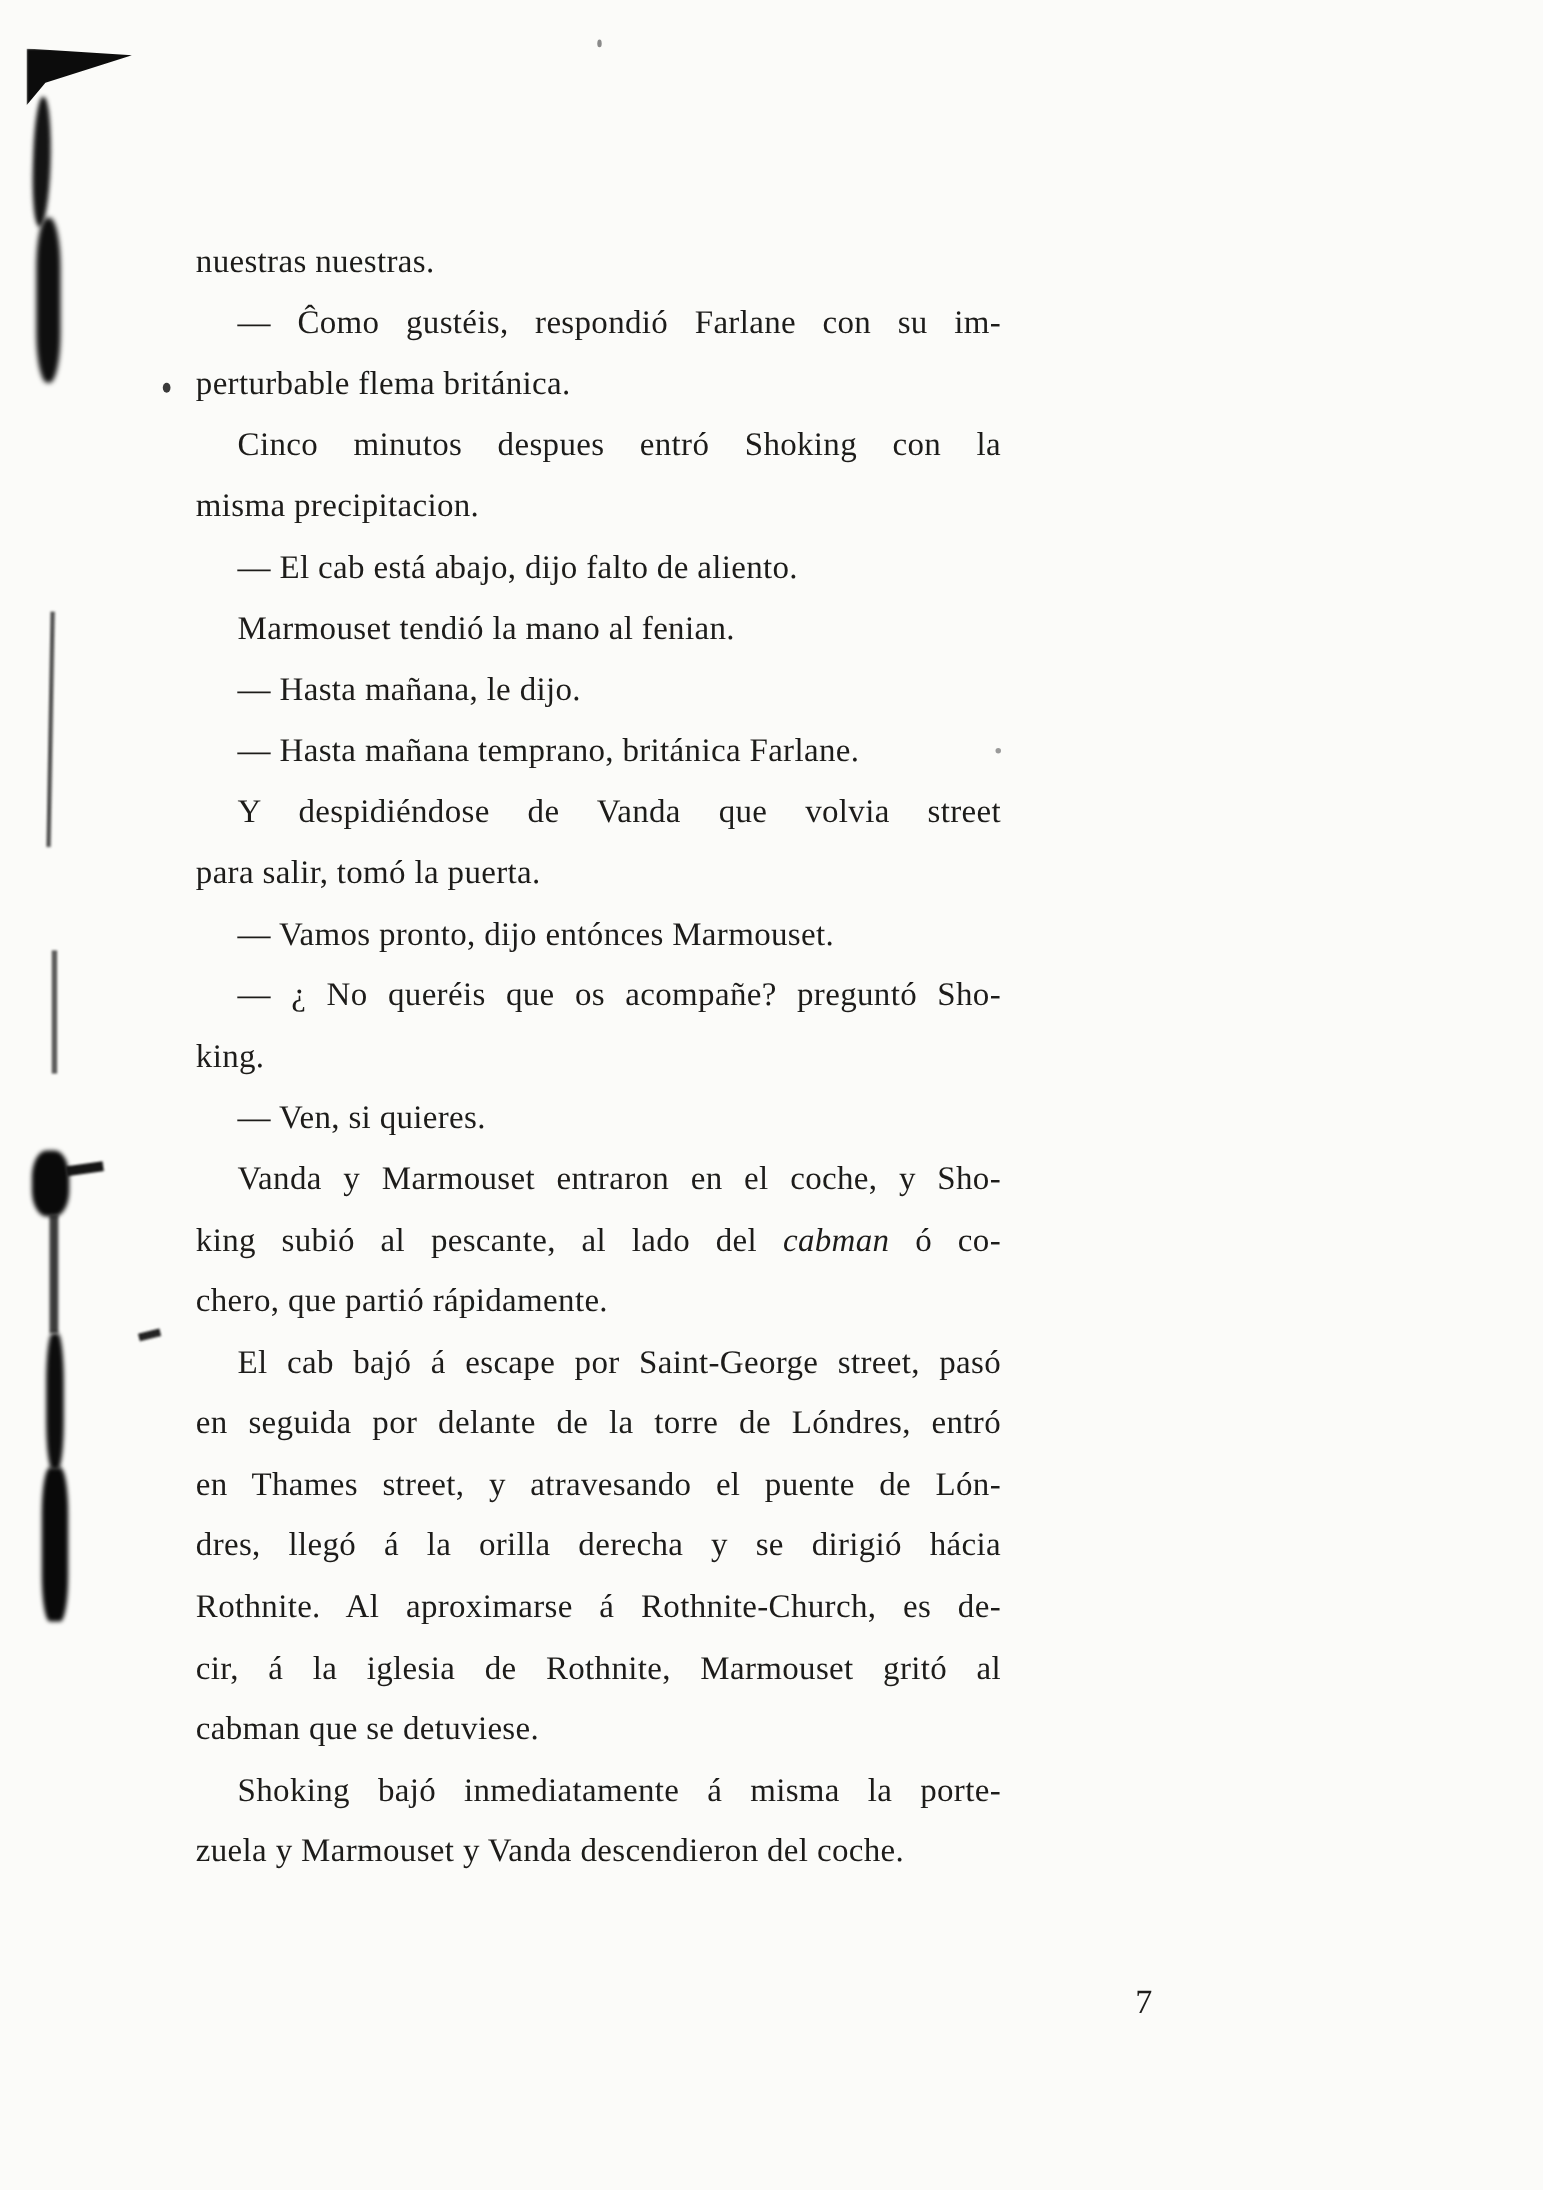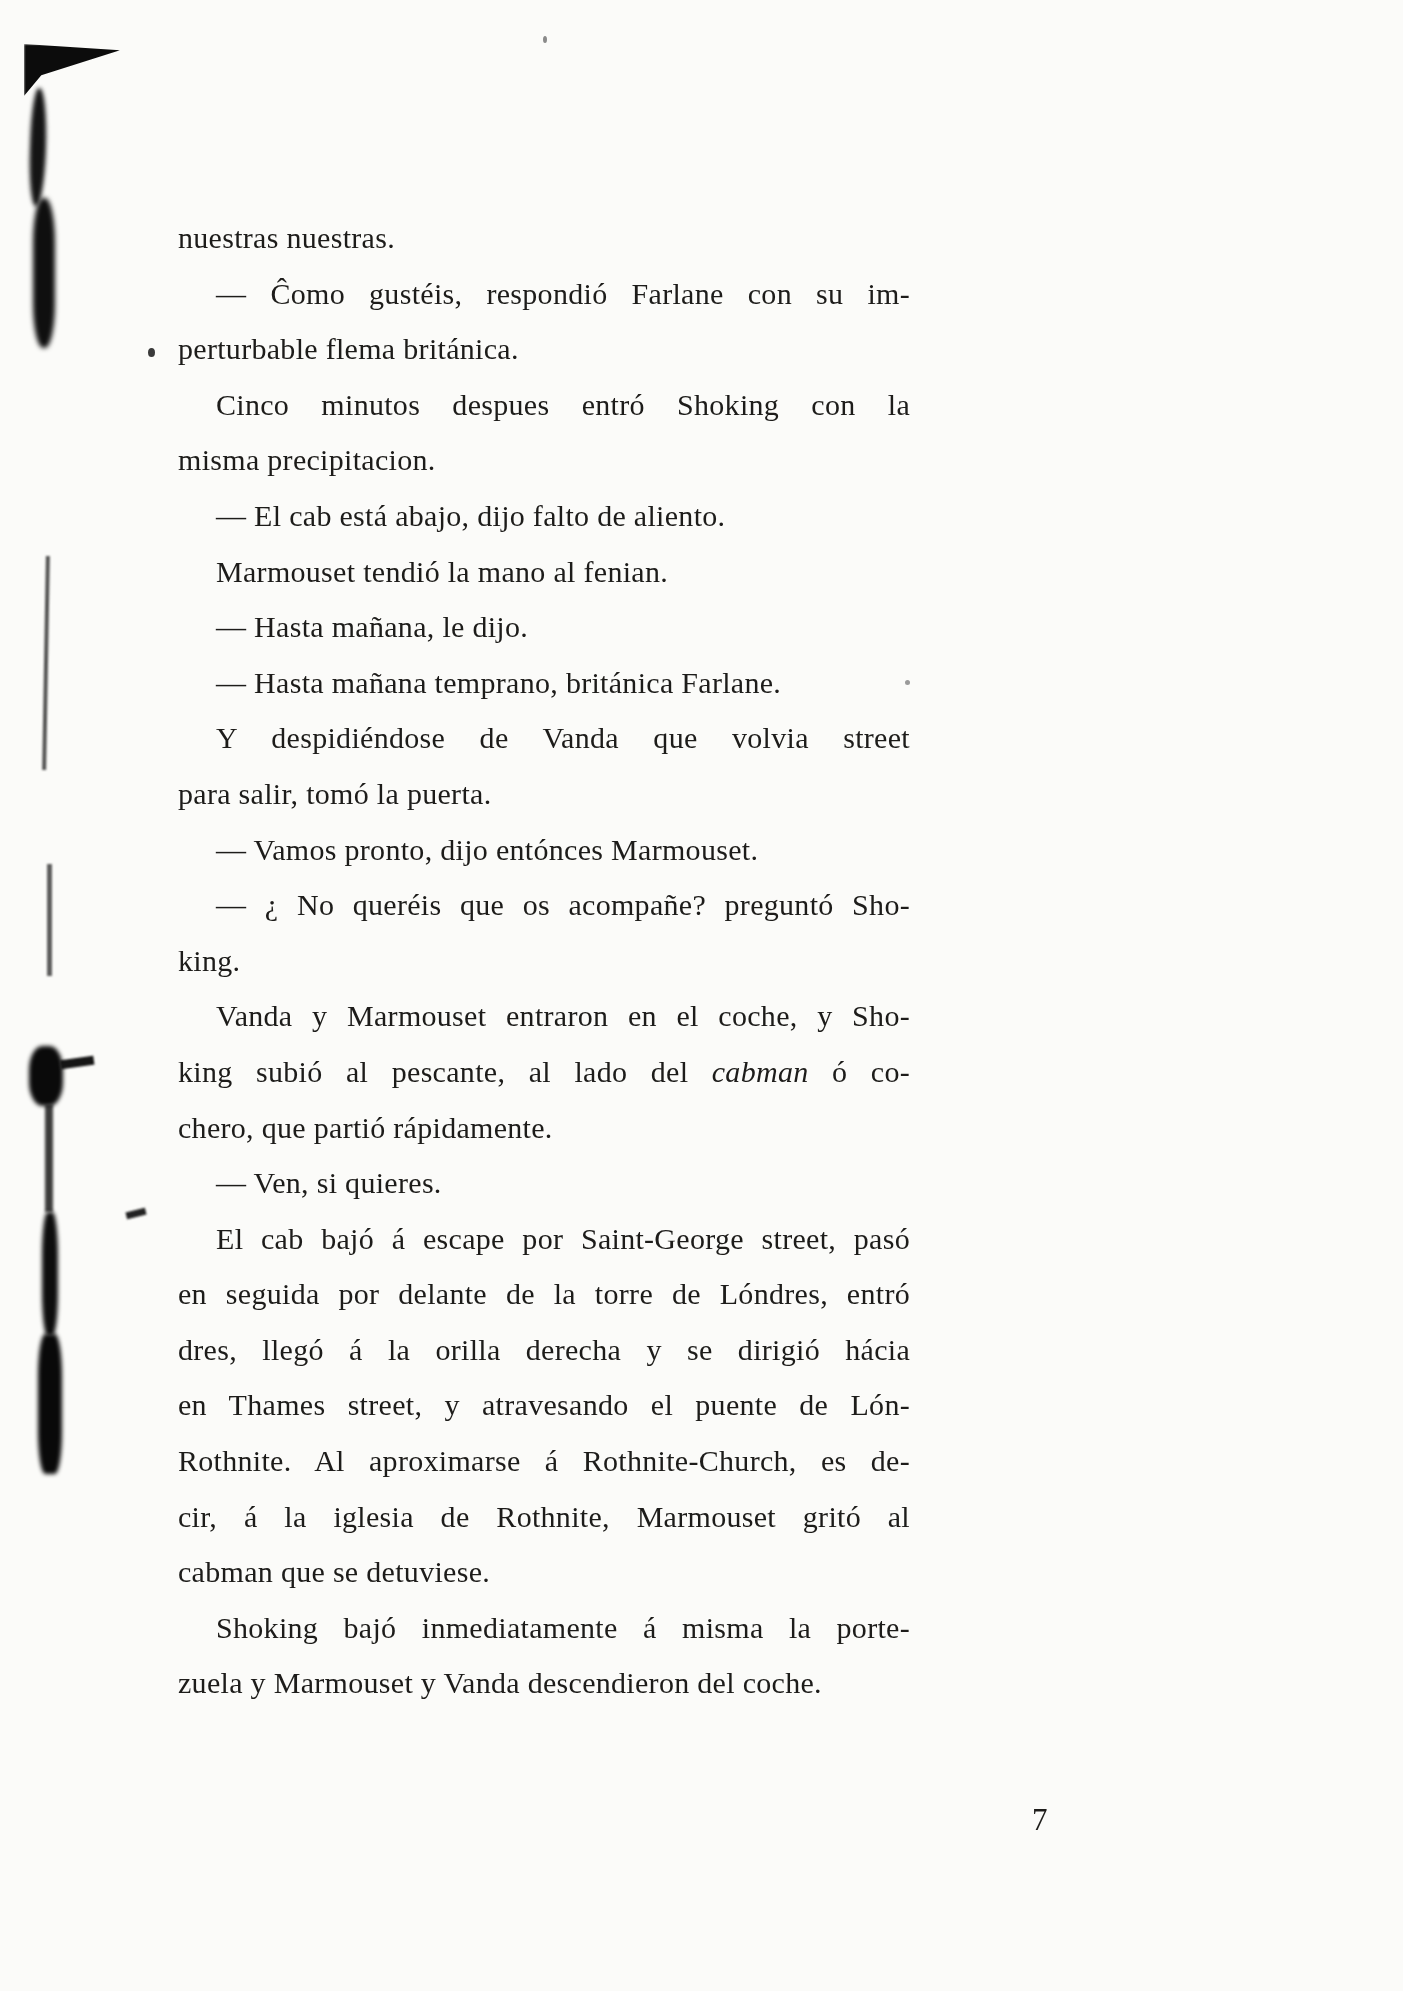--- a/index.html
+++ b/index.html
@@ -101,32 +101,32 @@
         <div class="line last">para salir, tomó la puerta.</div>
       </div>
       <div class="para">
         <div class="line last indent">— Vamos pronto, dijo entónces Marmouset.</div>
       </div>
       <div class="para">
         <div class="line indent">— ¿ No queréis que os acompañe? preguntó Sho-</div>
         <div class="line last">king.</div>
       </div>
       <div class="para">
+        <div class="line last indent">— Ven, si quieres.</div>
+      </div>
+      <div class="para">
         <div class="line indent">Vanda y Marmouset entraron en el coche, y Sho-</div>
         <div class="line"><span>king subió al pescante, al lado del </span><span class="italic">cabman</span><span> ó co-</span></div>
         <div class="line last">chero, que partió rápidamente.</div>
       </div>
       <div class="para">
-        <div class="line last indent">— Ven, si quieres.</div>
-      </div>
-      <div class="para">
         <div class="line indent">El cab bajó á escape por Saint-George street, pasó</div>
         <div class="line">en seguida por delante de la torre de Lóndres, entró</div>
+        <div class="line">en Thames street, y atravesando el puente de Lón-</div>
         <div class="line">dres, llegó á la orilla derecha y se dirigió hácia</div>
-        <div class="line">en Thames street, y atravesando el puente de Lón-</div>
         <div class="line">Rothnite. Al aproximarse á Rothnite-Church, es de-</div>
         <div class="line">cir, á la iglesia de Rothnite, Marmouset gritó al</div>
         <div class="line last">cabman que se detuviese.</div>
       </div>
       <div class="para">
         <div class="line indent">Shoking bajó inmediatamente á misma la porte-</div>
         <div class="line last">zuela y Marmouset y Vanda descendieron del coche.</div>
       </div>
     </div>
 

